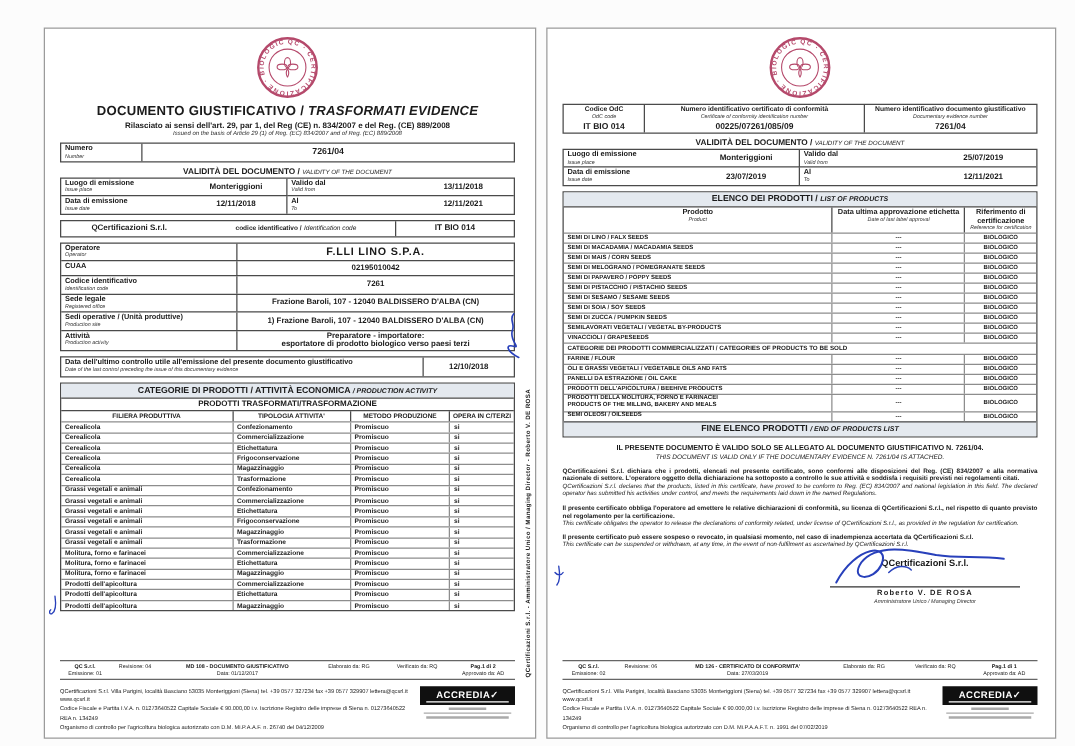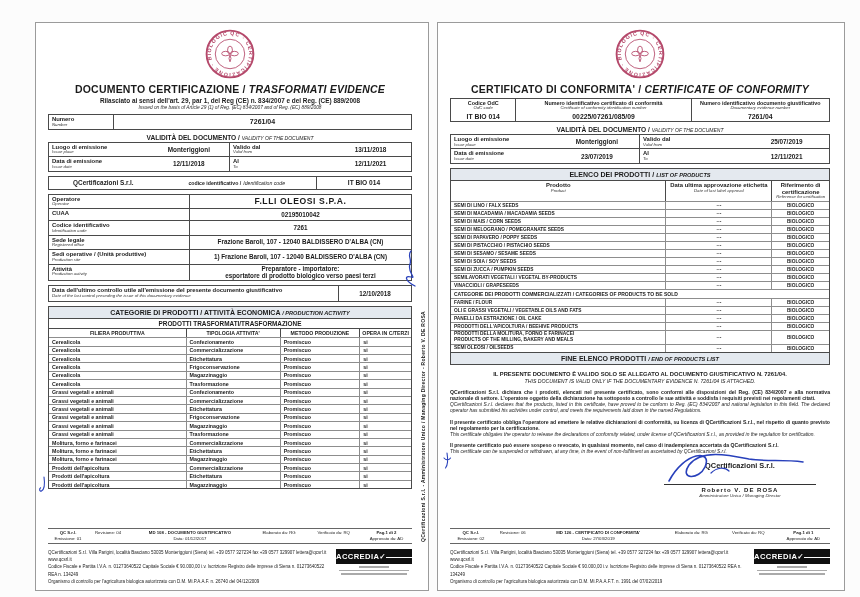--- a/index.html
+++ b/index.html
@@ -97,21 +97,21 @@
   
   .meta{display:flex;border-top:1px solid #666;border-bottom:1px solid #666;margin-top:6px;padding:1px 0;font-size:4.3px;text-align:center;}
   .meta-col div{line-height:1.4;white-space:nowrap;overflow:hidden;}
   .meta-col:nth-of-type(1){width:11%;}.meta-col:nth-of-type(2){width:11%;}
   .meta-col:nth-of-type(3){width:34%;}.meta-col:nth-of-type(4){width:15%;}
   .meta-col:nth-of-type(5){width:15%;}.meta-col:nth-of-type(6){width:14%;}
   .meta-col div:first-child{font-weight:bold;}
   .footer{display:flex;gap:8px;margin-top:5px;align-items:flex-start;}
   .f-lines{flex:1;font-size:4.5px;line-height:1.6;color:#222;}
   .acc{width:76px;}
-  .acc-box{background:#101010;color:#fff;height:15px;display:flex;flex-direction:row;align-items:center;justify-content:center;}
+  .acc-box{background:#101010;color:#fff;height:15px;display:flex;flex-direction:column;align-items:center;justify-content:center;}
   .acc-text{font-weight:bold;font-size:7.6px;letter-spacing:.4px;line-height:1;}
   .acc-rule{width:86%;height:1px;background:#fff;margin-top:1.5px;}
   .acc-sub{height:1.5px;background:#aaa;margin:2px auto 0;}
   .acc-sub.s1{width:40%;}.acc-sub.s2{width:92%;}.acc-sub.s3{width:88%;}
   
   .vtext{position:absolute;right:2px;top:288px;writing-mode:vertical-rl;transform:rotate(180deg);font-size:5px;font-weight:bold;color:#222;letter-spacing:.3px;}
   .ink{position:absolute;pointer-events:none;}
   .ink-lm{left:1px;top:452px;}
   .ink-rm-sig{right:-3px;top:238px;transform:rotate(-90deg);}
   .ink-rpage{left:3px;top:428px;}
@@ -132,21 +132,21 @@
     </text>
     <g stroke="#b5496b" fill="none" stroke-width="1">
       <ellipse cx="30" cy="25.5" rx="2.8" ry="4.6"></ellipse>
       <ellipse cx="25" cy="29.5" rx="4.6" ry="2.6"></ellipse>
       <ellipse cx="35" cy="29.5" rx="4.6" ry="2.6"></ellipse>
       <path d="M30 31 q-2.3 4.5 0 8 M30 31 q2.3 4.5 0 8"></path>
     </g>
   </svg>
 
   <div class="doc-title">
-    <span>DOCUMENTO CERTIFICAZIONE /</span> <span class="em">TRASFORMATI EVIDENCE</span>
+    <span>DOCUMENTO GIUSTIFICATIVO /</span> <span class="em">TRASFORMATI EVIDENCE</span>
   </div>
   <div class="sub1">Rilasciato ai sensi dell'art. 29, par 1, del Reg (CE) n. 834/2007 e del Reg. (CE) 889/2008</div>
   <div class="sub2">Issued on the basis of Article 29 (1) of Reg. (EC) 834/2007 and of Reg. (EC) 889/2008</div>
 
   <div class="numero-box box">
     <div class="num-label">
       <div class="l-it">Numero</div>
       <div class="l-en">Number</div>
     </div>
     <div class="num-value">7261/04</div>
@@ -200,21 +200,21 @@
     <div class="org-val">IT BIO 014</div>
   </div>
 
   <div class="op-table box">
 
       <div class="op-row">
         <div class="op-label">
           <div class="l-it">Operatore</div>
           <div class="l-en">Operator</div>
         </div>
-        <div class="op-val">F.LLI OLEOSI S.P.A.</div>
+        <div class="op-val">F.LLI LINO S.P.A.</div>
       </div>
 
       <div class="op-row">
         <div class="op-label">
           <div class="l-it">CUAA</div>
           <div class="l-en"></div>
         </div>
         <div class="op-val">02195010042</div>
       </div>
 
@@ -474,23 +474,20 @@
       <textPath href="#arcR">QC · CERTIFICAZIONE · BIOLOGICA</textPath>
     </text>
     <g stroke="#b5496b" fill="none" stroke-width="1">
       <ellipse cx="30" cy="25.5" rx="2.8" ry="4.6"></ellipse>
       <ellipse cx="25" cy="29.5" rx="4.6" ry="2.6"></ellipse>
       <ellipse cx="35" cy="29.5" rx="4.6" ry="2.6"></ellipse>
       <path d="M30 31 q-2.3 4.5 0 8 M30 31 q2.3 4.5 0 8"></path>
     </g>
   </svg>
 
-  <div class="doc-title">
-    <span>CERTIFICATO DI CONFORMITA' /</span> <span class="em">CERTIFICATE OF CONFORMITY</span>
-  </div>
 
   <div class="id-table box">
 
       <div class="id-cell">
         <div class="l-it">Codice OdC</div>
         <div class="l-en">OdC code</div>
         <div class="id-val">IT BIO 014</div>
       </div>
 
       <div class="id-cell">

